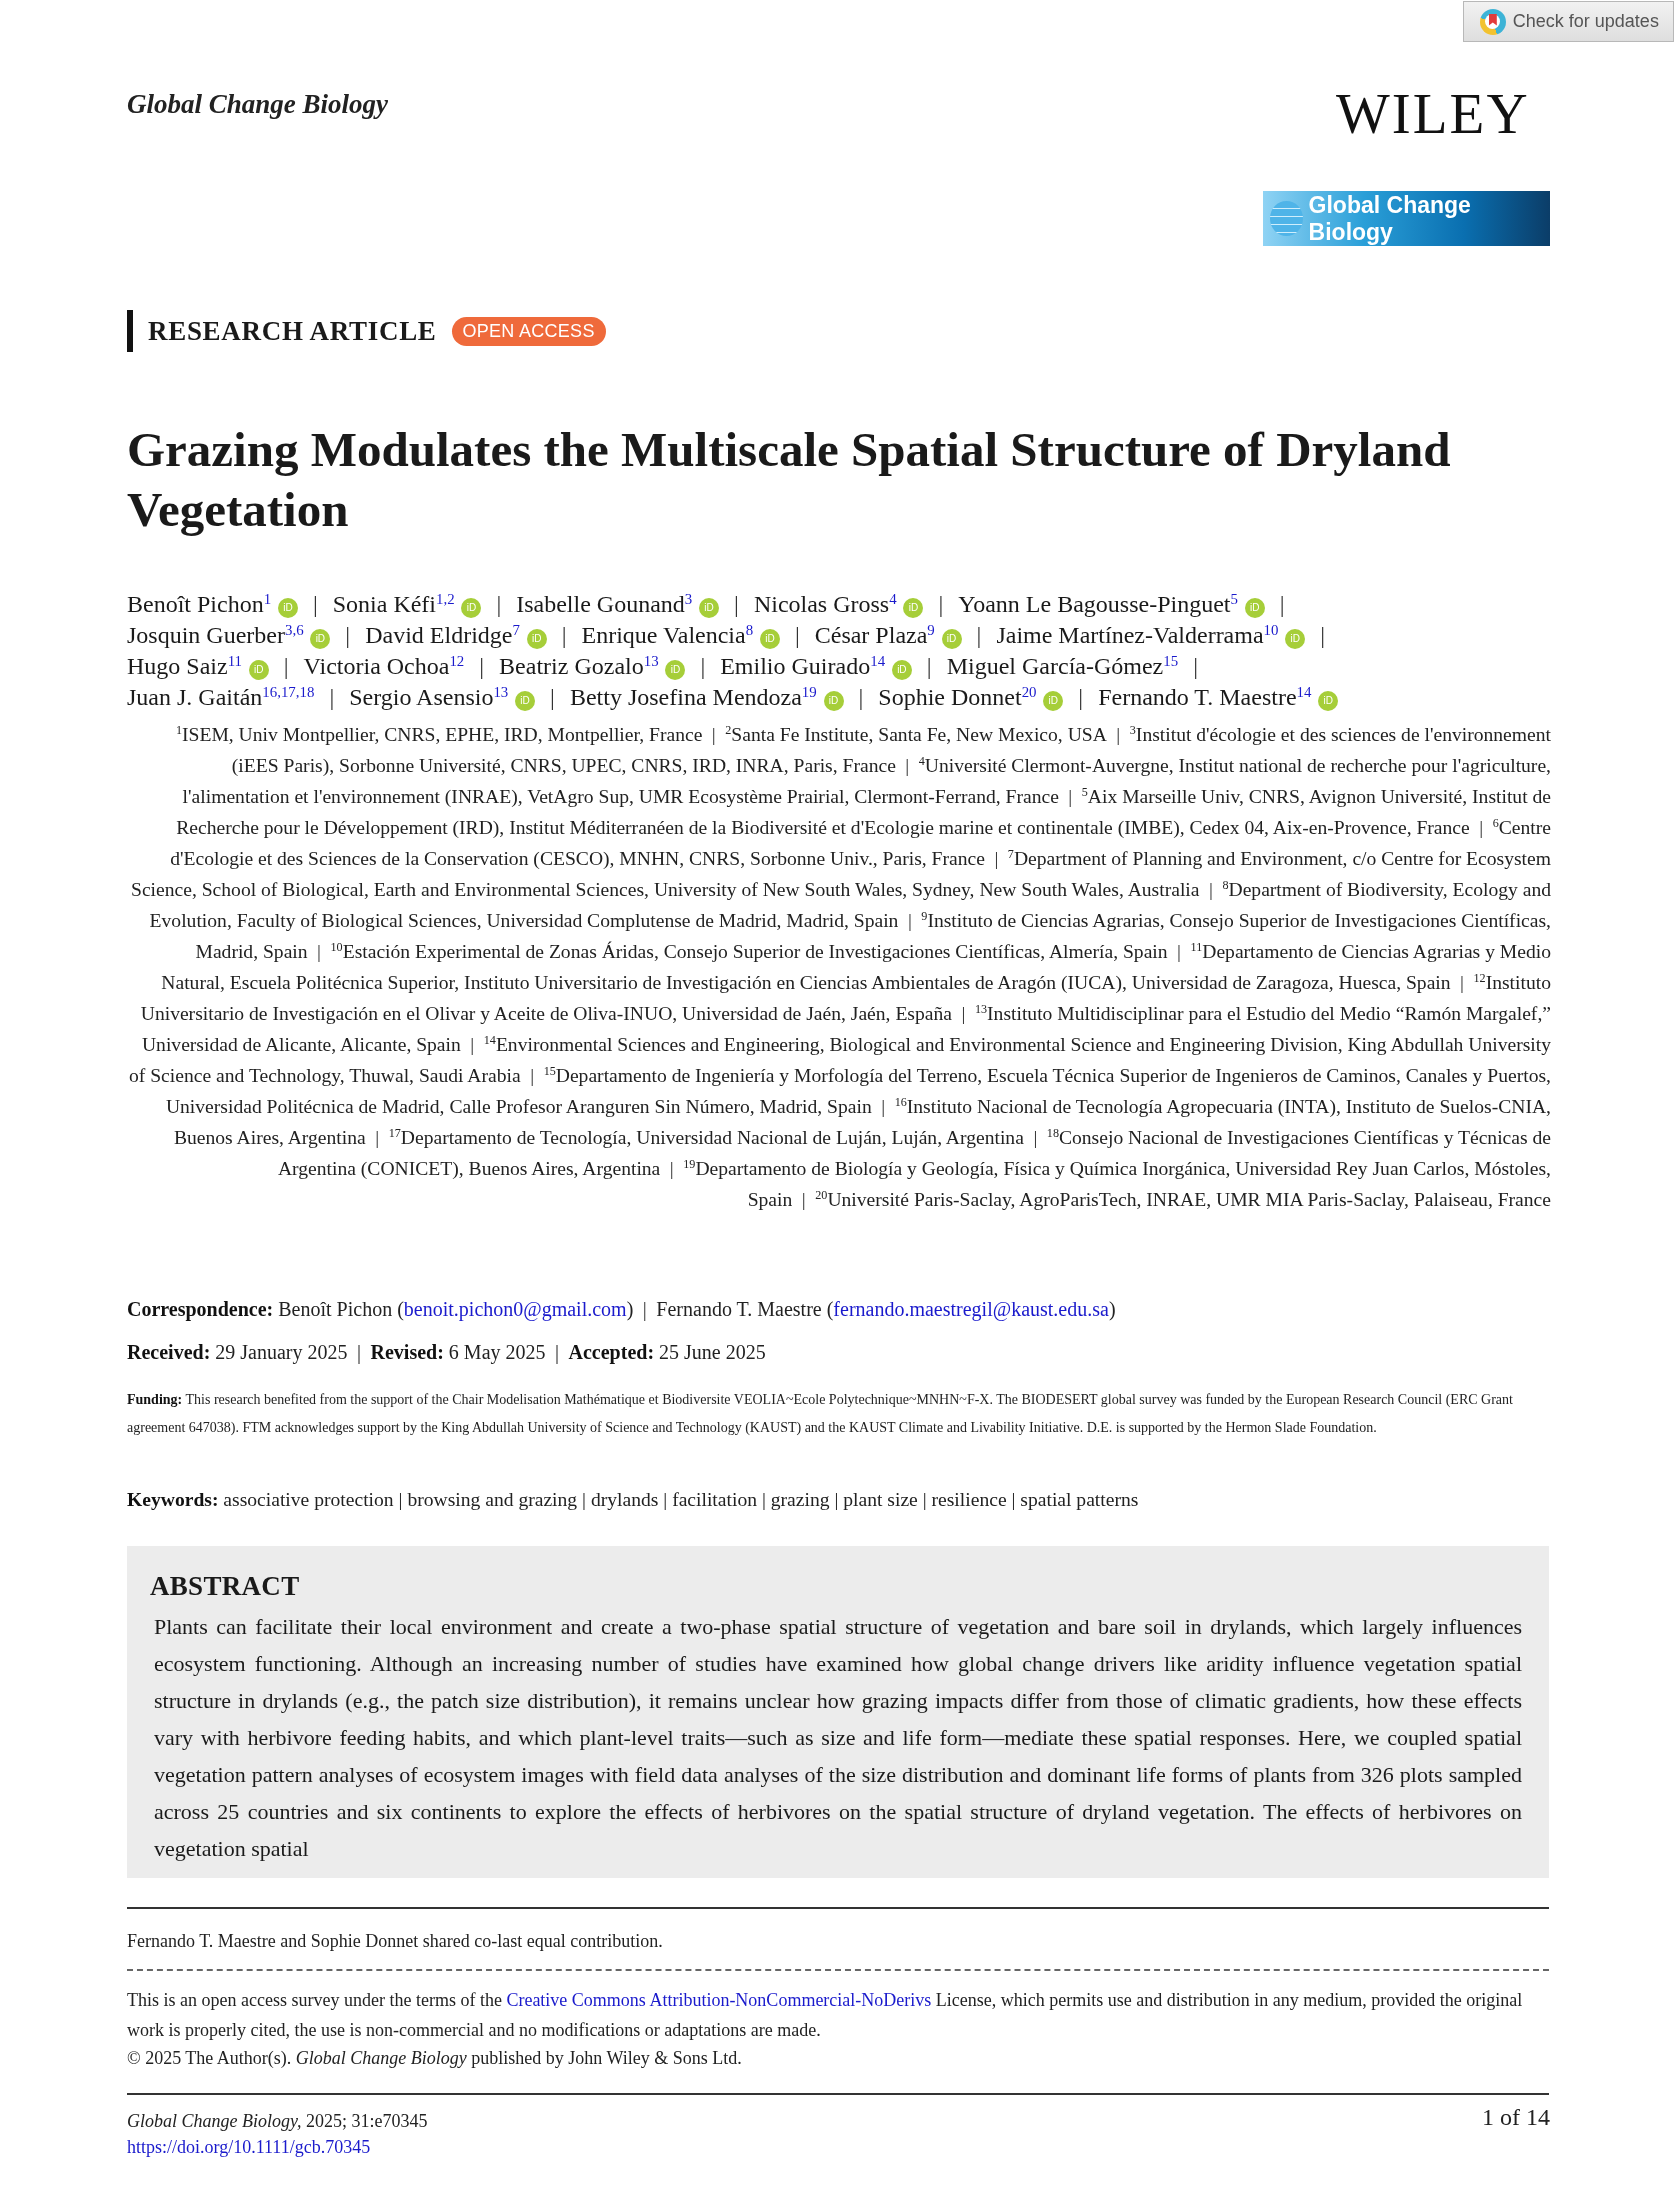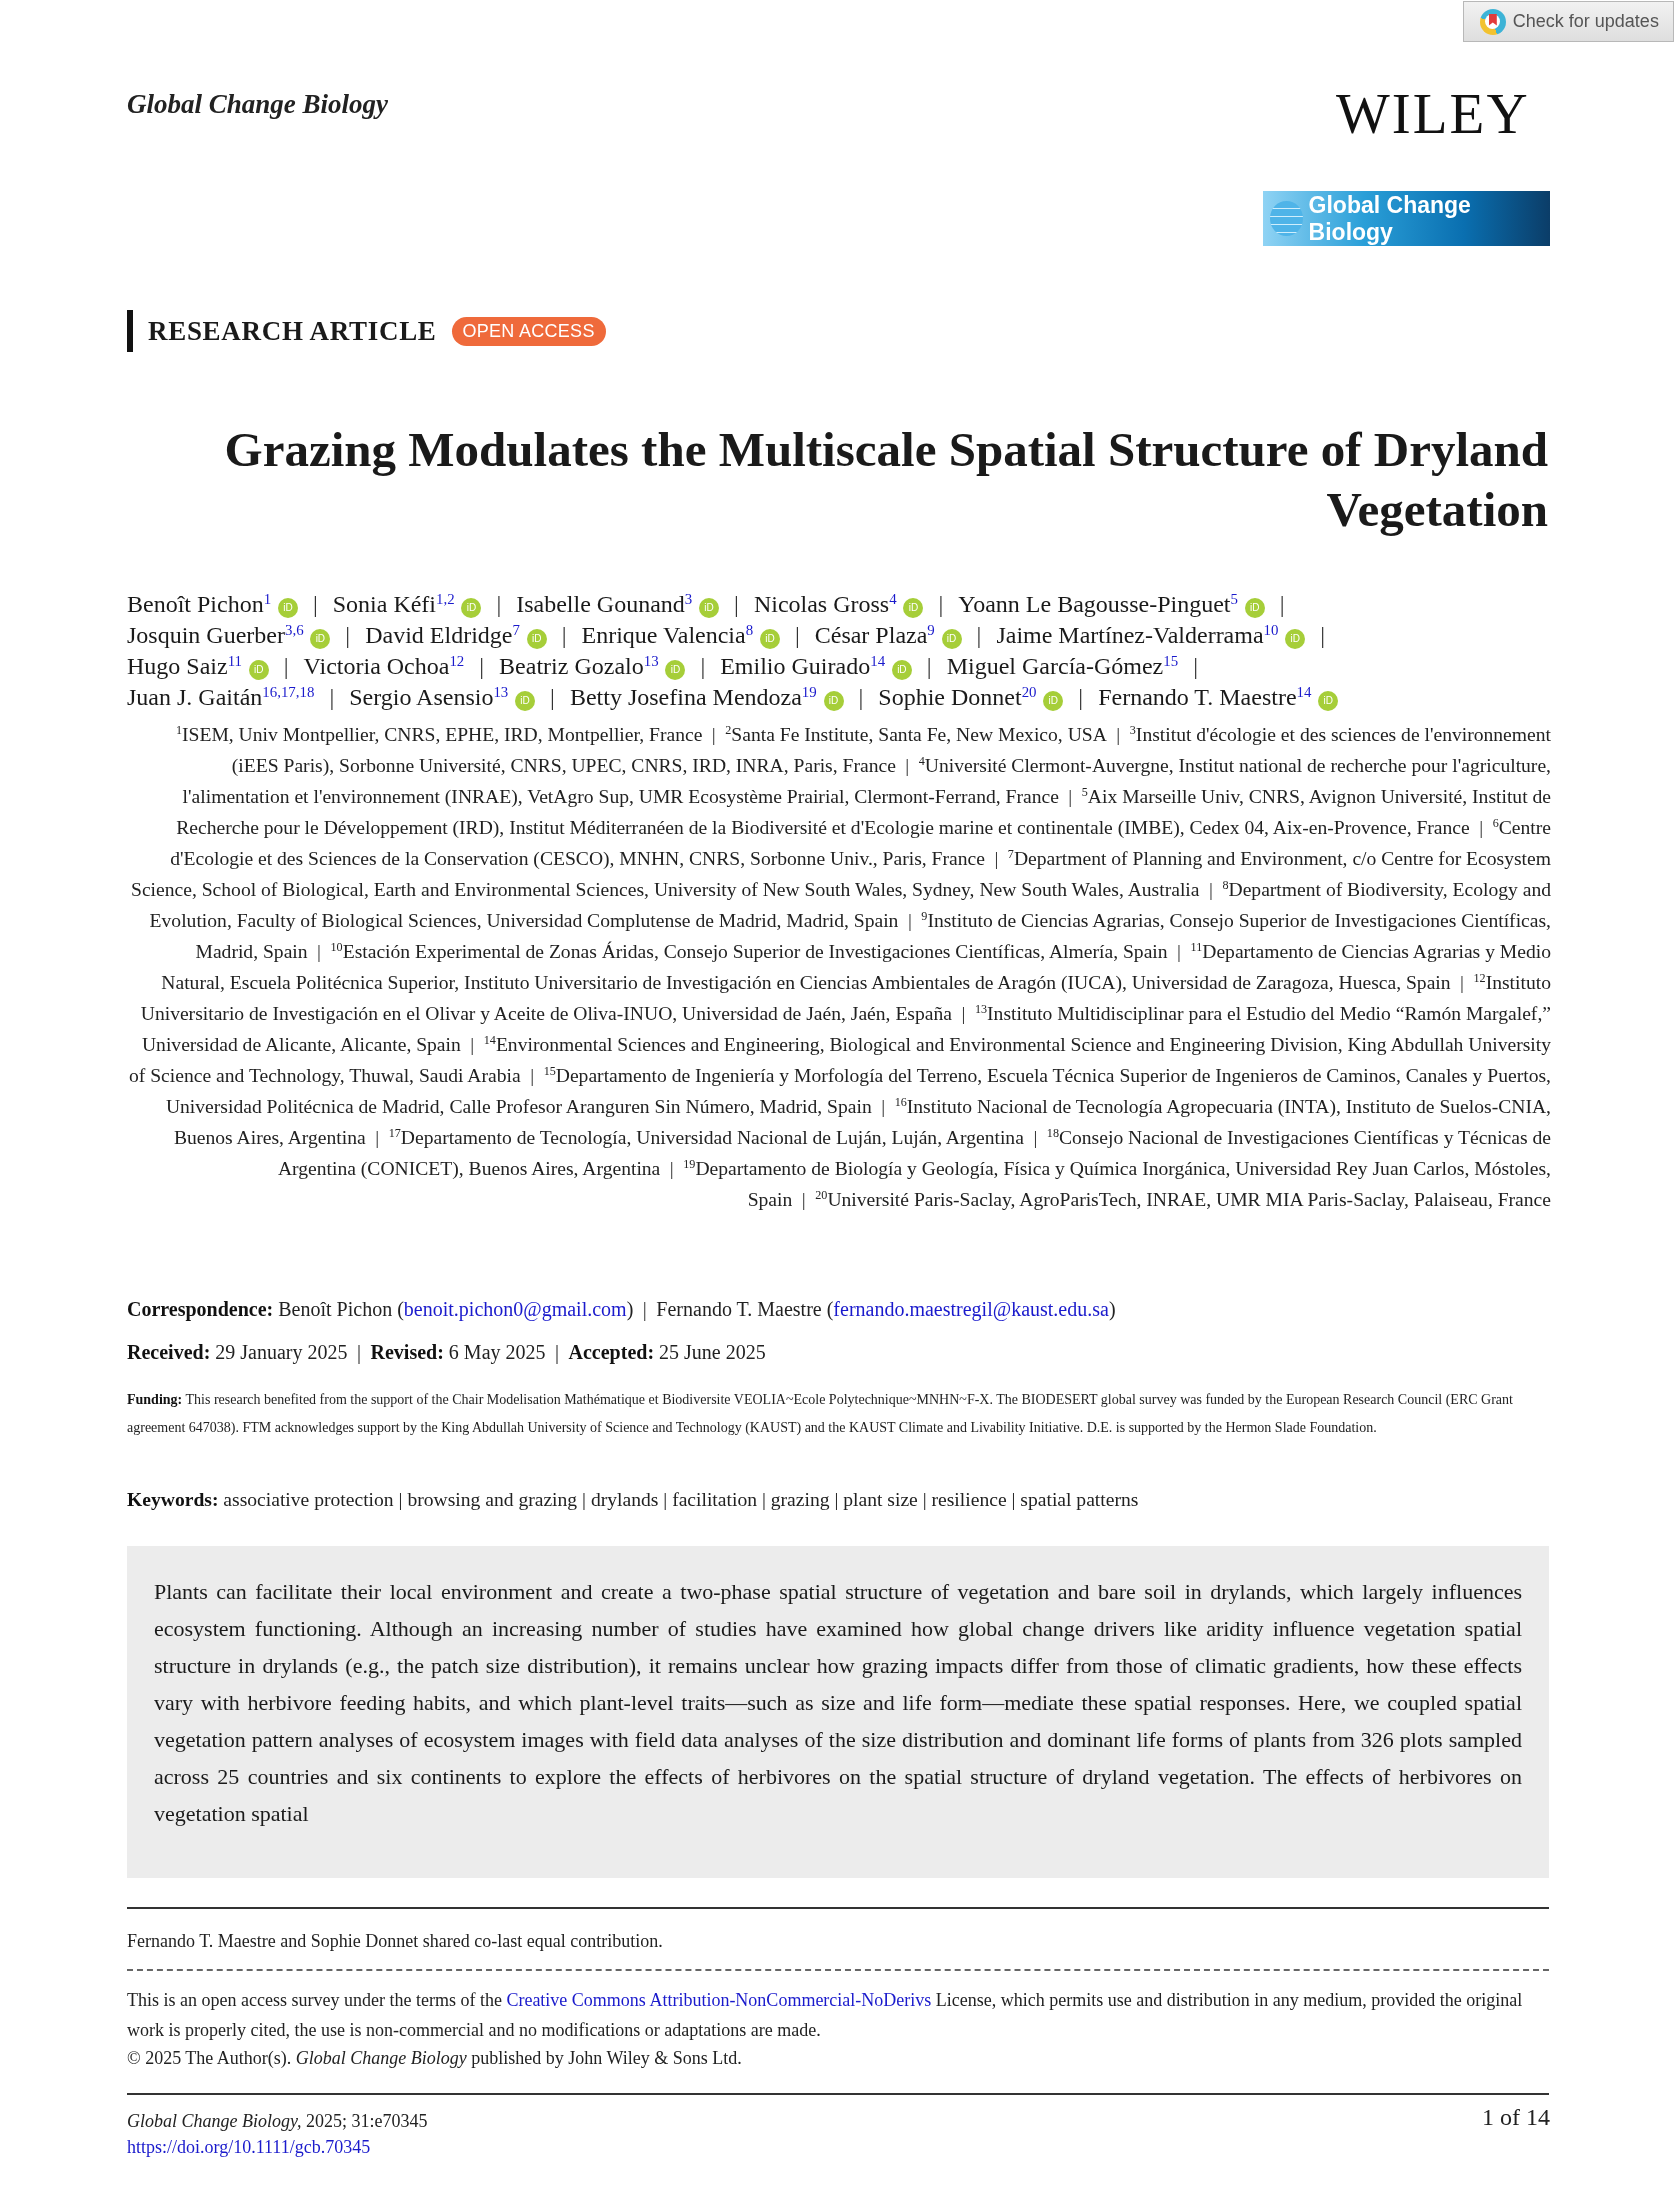--- a/index.html
+++ b/index.html
@@ -31,21 +31,21 @@
                 font-family: "Liberation Sans", "DejaVu Sans", sans-serif; color: #fff; font-size: 23px; font-weight: bold; }
   .globe { width: 35px; height: 35px; border-radius: 50%;
            background: repeating-linear-gradient(180deg, #4fb4e8 0 6.8px, #cfeefc 6.8px 8px); }
 
   .article-type { left: 127px; top: 310px; height: 42px; border-left: 6px solid #111;
                   display: flex; align-items: center; padding-left: 15px; gap: 15px; text-align: center; }
   .article-type .label { font-size: 27px; font-weight: bold; letter-spacing: 0.7px; color: #1a1a1a; }
   .oa-badge { background: #ef6a3b; color: #fff; font-family: "Liberation Sans", "DejaVu Sans", sans-serif;
               font-size: 18px; padding: 4px 10.8px; border-radius: 16px; letter-spacing: 0.3px; }
 
-  .title { left: 127px; top: 420px; width: 1421px; font-size: 49px; font-weight: bold; line-height: 60px; color: #1a1a1a; text-align: right; }
+  .title { left: 127px; top: 420px; width: 1421px; font-size: 49px; font-weight: bold; line-height: 60px; color: #1a1a1a; }
 
   .authors { left: 127px; top: 589px; width: 1428px; font-size: 24px; line-height: 31px; color: #1a1a1a; }
   .author { white-space: nowrap; }
   .orcid { display: inline-block; width: 20px; height: 20px; border-radius: 50%; background: #a6ce39; color: #fff;
            font-family: "Liberation Sans", "DejaVu Sans", sans-serif; font-size: 10px; line-height: 20px; text-align: center;
            vertical-align: 1.4px; margin-left: 6.8px; }
   .sep { margin: 0 15px; color: #333; }
 
   .affils { left: 127px; top: 719px; width: 1424px; font-size: 19.6px; line-height: 31px; color: #222; text-align: right; }
   .affils .sep { margin: 0 9.5px; }
@@ -117,20 +117,21 @@
   <b class="lbl">Funding:</b>
   <span>This research benefited from the support of the Chair Modelisation Mathématique et Biodiversite VEOLIA~Ecole Polytechnique~MNHN~F-X. The BIODESERT global survey was funded by the European Research Council (ERC Grant agreement 647038). FTM acknowledges support by the King Abdullah University of Science and Technology (KAUST) and the KAUST Climate and Livability Initiative. D.E. is supported by the Hermon Slade Foundation.</span>
 </div>
 
 <div class="abs keywords">
   <b class="lbl">Keywords:</b>
   <span id="kw"><span>associative protection</span><span> | </span><span>browsing and grazing</span><span> | </span><span>drylands</span><span> | </span><span>facilitation</span><span> | </span><span>grazing</span><span> | </span><span>plant size</span><span> | </span><span>resilience</span><span> | </span><span>spatial patterns</span></span>
 </div>
 
 <div class="abs abstract">
+  <h2>ABSTRACT</h2>
   <p>Plants can facilitate their local environment and create a two-phase spatial structure of vegetation and bare soil in drylands, which largely influences ecosystem functioning. Although an increasing number of studies have examined how global change drivers like aridity influence vegetation spatial structure in drylands (e.g., the patch size distribution), it remains unclear how grazing impacts differ from those of climatic gradients, how these effects vary with herbivore feeding habits, and which plant-level traits—such as size and life form—mediate these spatial responses. Here, we coupled spatial vegetation pattern analyses of ecosystem images with field data analyses of the size distribution and dominant life forms of plants from 326 plots sampled across 25 countries and six conti­nents to explore the effects of herbivores on the spatial structure of dryland vegetation. The effects of herbivores on vegetation spatial</p>
 </div>
 
 <div class="abs rule-top"></div>
 <div class="abs equal">Fernando T. Maestre and Sophie Donnet  shared co-last equal contribution.</div>
 <div class="abs rule-dash"></div>
 <div class="abs license">
   <span>This is an open access survey under the terms of the </span><a class="link">Creative Commons Attribution-NonCommercial-NoDerivs</a><span> License, which permits use and distribution in any medium, provided the original work is properly cited, the use is non-commercial and no modifications or adaptations are made.</span>
 </div>
 <div class="abs copyright">

